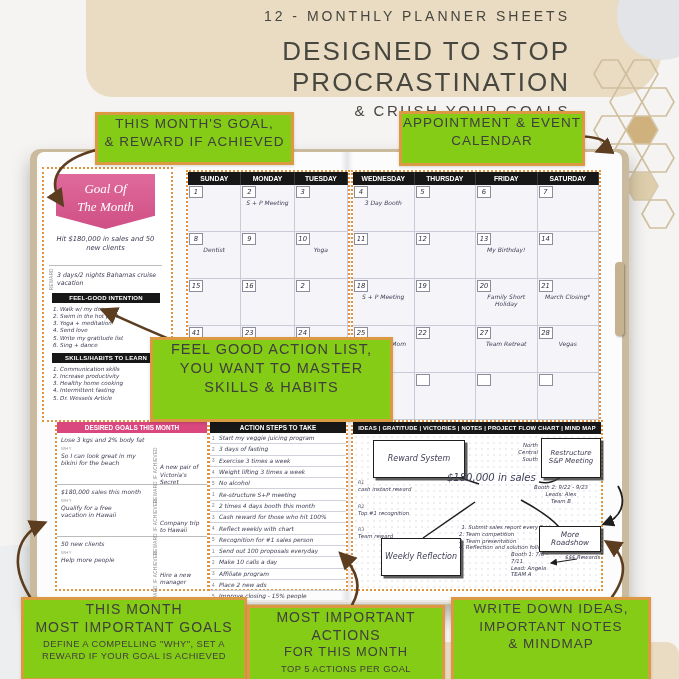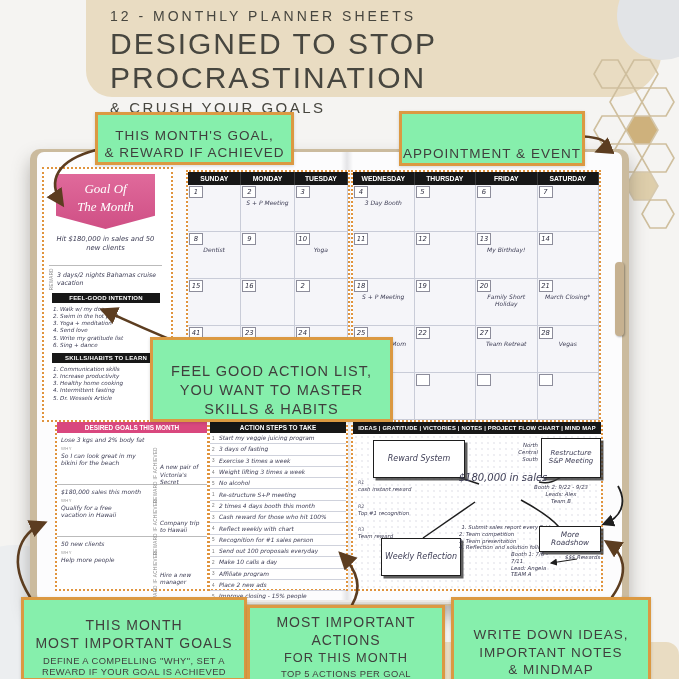--- a/index.html
+++ b/index.html
@@ -5,23 +5,23 @@
   html,body{margin:0;padding:0;background:#fff}
   #canvas{position:relative;width:679px;height:679px;overflow:hidden;background:#f5f4f2;font-family:"Liberation Sans",sans-serif}
   .abs{position:absolute}
   .hand{font-family:"DejaVu Sans",sans-serif;font-style:italic;color:#3c3c54}
   
   .swash-top{left:86px;top:0;width:576px;height:97px;background:#e9dcc2;border-radius:0 0 48px 26px}
   .swash-bottom{left:88px;top:642px;width:591px;height:37px;background:#e9dcc2;border-radius:40px 14px 0 0}
   .blob-tr{right:-28px;top:-30px;width:90px;height:90px;background:#e2e4e7;border-radius:50%}
   .blob-bl{left:-60px;top:545px;width:150px;height:150px;background:#eceef0;border-radius:50%}
   
-  .hdr{left:110px;top:8px;width:460px;text-align:left;color:#47463f;z-index:2}
+  .hdr{left:110px;top:8px;width:460px;text-align:right;color:#47463f;z-index:2}
   .hdr .l1{font-size:14px;letter-spacing:3px}
-  .hdr .l2{font-size:30px;letter-spacing:2px;margin-top:3px}
+  .hdr .l2{font-size:26px;letter-spacing:2px;margin-top:12px}
   .hdr .l3{font-size:15px;letter-spacing:2.5px;margin-top:4px}
   
   .cover{left:30px;top:149px;width:599px;height:457px;background:#cbbb9e;border-radius:10px;box-shadow:0 10px 18px rgba(60,55,45,.35)}
   .book{left:37px;top:152px;width:585px;height:448px;background:#fcfcfd;border-radius:7px;box-shadow:0 2px 0 #eceae6,0 4px 0 #dfdcd5;z-index:1}
   .spine{left:341px;top:152px;width:12px;height:448px;background:linear-gradient(to right,rgba(120,120,130,0) 0%,rgba(120,120,130,.18) 50%,rgba(120,120,130,0) 100%);z-index:2}
   .band{left:615px;top:262px;width:9px;height:74px;background:#c6b190;border-radius:4px;box-shadow:1px 1px 2px rgba(0,0,0,.3);z-index:2}
   
   .dotted{border:2px dotted #e0943e;background:#fff;z-index:2}
   .bar{background:#171717;color:#fff;font-weight:bold;text-align:center}
   .pinkbar{background:#d9477e;color:#fff;font-weight:bold;text-align:center}
@@ -49,21 +49,21 @@
   
   .arow{display:flex;align-items:center;height:10.3px;border-bottom:1px solid #cfd2dc;padding-left:2px}
   .an{width:7px;font-size:4.6px;color:#777;flex:0 0 auto;font-style:normal;font-family:"Liberation Sans",sans-serif}
   .atx{font-size:5.9px;white-space:nowrap;overflow:hidden}
   
   .mm{background-image:radial-gradient(#c6c6d4 .6px,transparent .75px);background-size:6px 6px;background-color:#fff}
   .mmbox{position:absolute;background:#fff;border:1.4px solid #1e1e1e;box-shadow:2.5px 2.5px 0 rgba(55,55,55,.8);display:flex;align-items:center;justify-content:center;text-align:center;font-size:8px;line-height:1.1;z-index:3;padding:1px}
   .mnote{position:absolute;font-size:5.4px;line-height:1.25;z-index:3}
   .mlab{font-size:4.8px;color:#55556a;display:block}
   
-  .callout{position:absolute;background:#86efac;border:3px solid #db9942;color:#403f3d;display:flex;flex-direction:column;justify-content:flex-end;text-align:center;letter-spacing:1px;line-height:1.3;z-index:6;box-shadow:0 1px 3px rgba(0,0,0,.15)}
+  .callout{position:absolute;background:#84cc16;border:3px solid #db9942;color:#403f3d;display:flex;flex-direction:column;justify-content:flex-start;text-align:center;letter-spacing:1px;line-height:1.3;z-index:6;box-shadow:0 1px 3px rgba(0,0,0,.15)}
   .callout .big{font-size:13.5px}
   .callout .sub{font-size:9.4px;letter-spacing:.4px;margin-top:2px;line-height:1.25}
   svg{position:absolute;left:0;top:0;pointer-events:none}
   .arrows{z-index:5}
 </style>
 </head>
 <body>
 
 <div id="canvas">
 
@@ -399,21 +399,21 @@
         <path d="M224,137 L198,141" marker-end="url(#mk)" stroke-width="1.2"></path>
       </g>
     </svg>
     <div class="mmbox hand" style="left:20px;top:18px;width:88px;height:34px">Reward System</div>
     <div class="mmbox hand" style="left:188px;top:16px;width:56px;height:36px;font-size:7px">Restructure S&amp;P Meeting</div>
     <div class="mnote hand" style="left:158px;top:20px;width:27px;text-align:right">
       <div>North</div>
       <div>Central</div>
       <div>South</div>
     </div>
-    <div class="abs hand" style="left:94px;top:50px;width:112px;font-size:10px;text-align:center;z-index:3">$180,000 in sales</div>
+    <div class="abs hand" style="left:94px;top:50px;width:112px;font-size:10px;text-align:left;z-index:3">$180,000 in sales</div>
     <div class="mnote hand" style="left:5px;top:58px"><span class="mlab">R1</span><span>cash instant reward</span></div>
     <div class="mnote hand" style="left:5px;top:82px"><span class="mlab">R2</span><span>Top #1 recognition</span></div>
     <div class="mnote hand" style="left:5px;top:105px"><span class="mlab">R3</span><span>Team reward</span></div>
     <div class="mmbox hand" style="left:28px;top:116px;width:76px;height:34px">Weekly Reflection</div>
     <div class="mnote hand" style="left:106px;top:102px;width:100px">
       <div style="text-align:center">1. Submit sales report every Friday</div>
       <div>2. Team competition</div>
       <div>3. Team presentation</div>
       <div>4. Reflection and solution follow-up</div>
     </div>
@@ -450,20 +450,21 @@
     </g>
     <path d="M618,486 C628,504 620,518 604,524" stroke="#1e1e1e" stroke-width="1.8" fill="none" marker-end="url(#mk2)"></path>
   </svg>
 
   <div class="callout" style="left:95px;top:112px;width:193px;height:47px">
     <div class="big">THIS MONTH'S GOAL,</div>
     <div class="big">&amp; REWARD IF ACHIEVED</div>
   </div>
   <div class="callout" style="left:399px;top:111px;width:180px;height:49px">
     <div class="big">APPOINTMENT &amp; EVENT</div>
+    <div class="big">CALENDAR</div>
   </div>
   <div class="callout" style="left:150px;top:337px;width:237px;height:79px">
     <div class="big" style="font-size:14.5px">FEEL GOOD ACTION LIST,</div>
     <div class="big" style="font-size:14.5px">YOU WANT TO MASTER</div>
     <div class="big" style="font-size:14.5px">SKILLS &amp; HABITS</div>
   </div>
   <div class="callout" style="left:21px;top:597px;width:220px;height:78px">
     <div class="big" style="font-size:14px">THIS MONTH</div>
     <div class="big" style="font-size:14px">MOST IMPORTANT GOALS</div>
     <div class="sub">DEFINE A COMPELLING "WHY", SET A</div>

